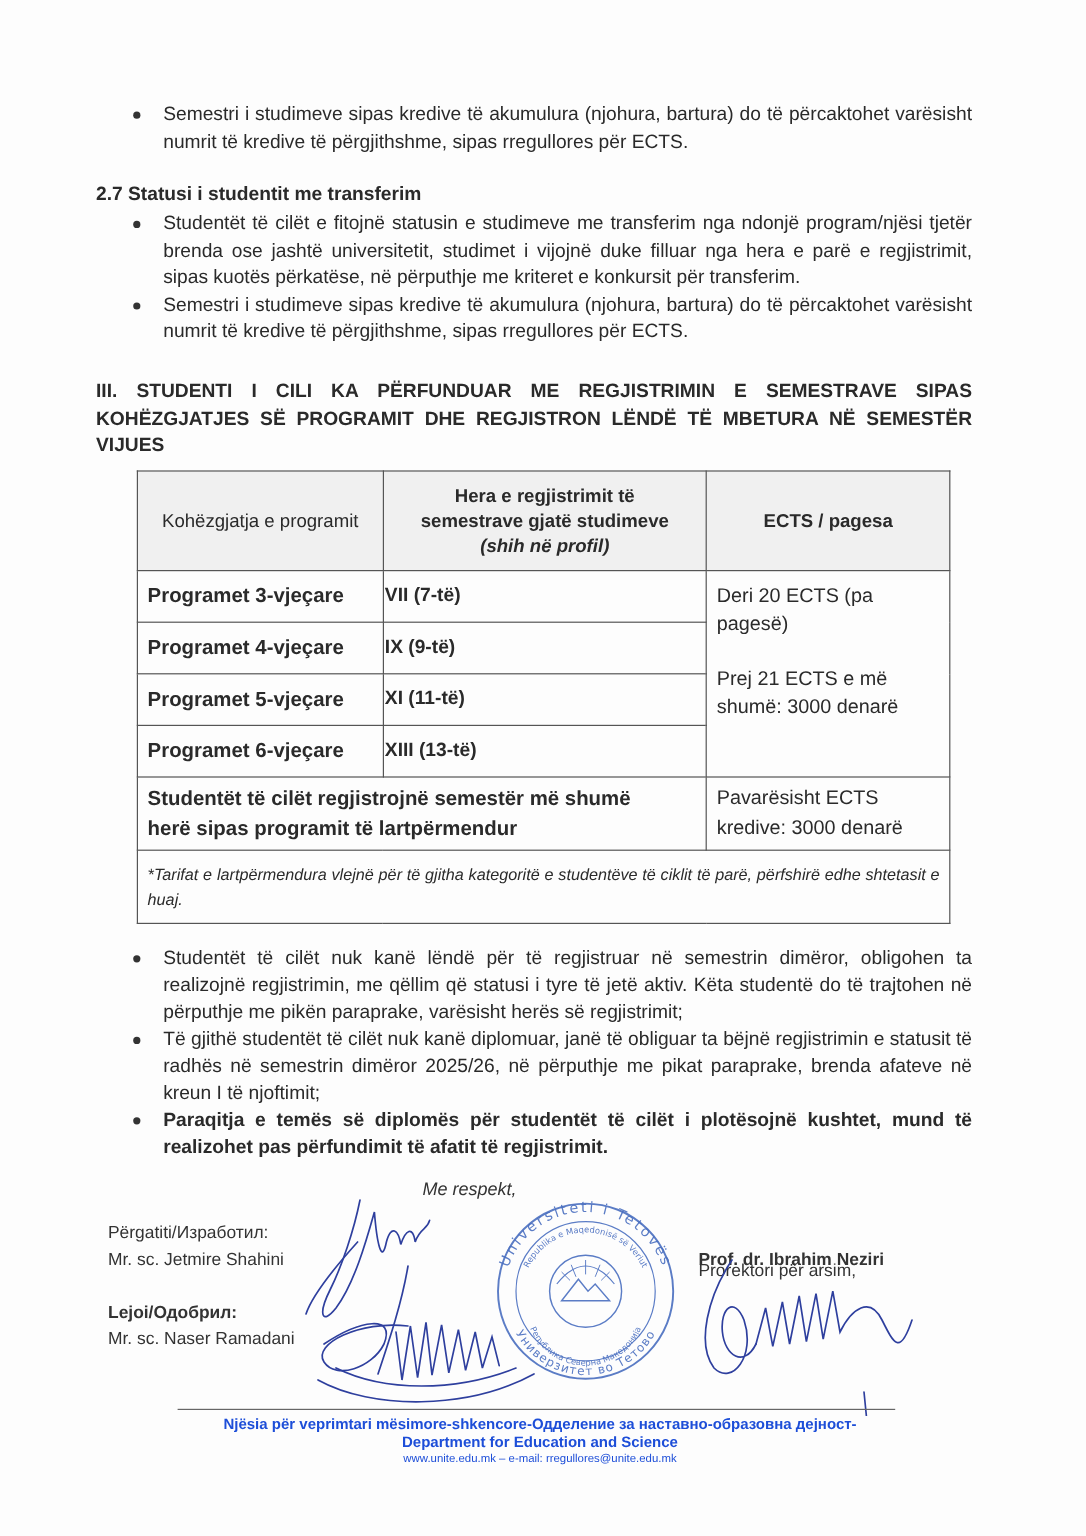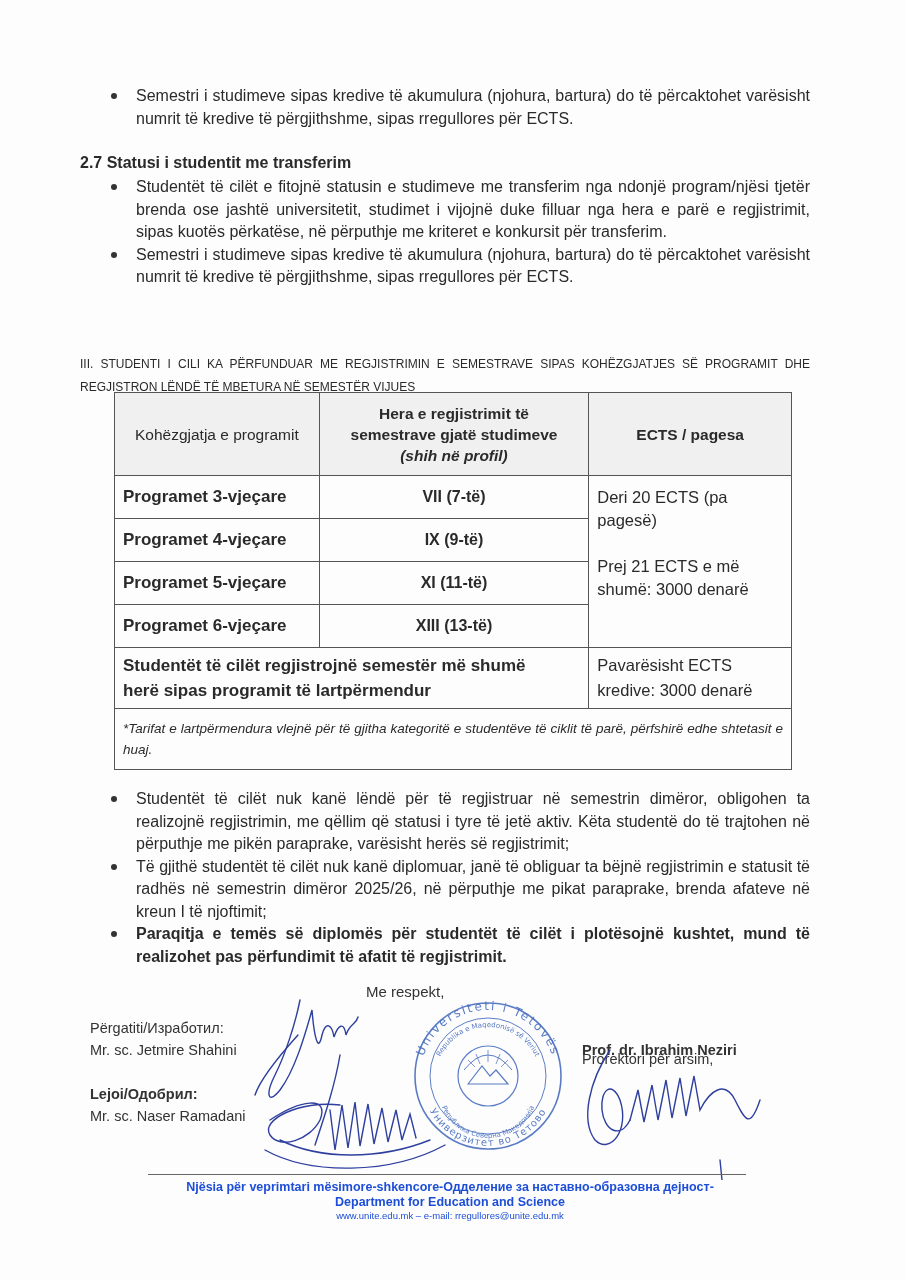--- a/index.html
+++ b/index.html
@@ -10,28 +10,28 @@
     color: #2a2a2a;
   }
   .bullet-list { position: absolute; left: 108px; width: 702px; margin: 0; padding: 0; list-style: none; }
   .bullet-list li { position: relative; padding-left: 28px; font-size: 16px; line-height: 22.5px; text-align: justify; }
   .bullet-list li::before {
     content: ""; position: absolute; left: 3px; top: 8px; width: 6px; height: 6px;
     background: #333; border-radius: 50%;
   }
   .bold { font-weight: bold; }
   .sec-title { position: absolute; left: 80px; font-size: 16px; font-weight: bold; }
-  .caps-title { position: absolute; left: 80px; width: 730px; font-size: 12px; font-weight: normal; line-height: 22.5px; text-align: justify; text-align-last: left; margin-top: 37px; }
+  .caps-title { position: absolute; left: 80px; width: 730px; font-size: 16px; font-weight: bold; line-height: 22.5px; text-align: justify; text-align-last: left; }
 
   table.t { position: absolute; left: 114px; top: 392px; width: 678px; border-collapse: collapse; font-size: 16px; }
   table.t td { border: 1.5px solid #555; vertical-align: middle; }
   .hdr td { background: #f0f0f0; height: 80px; font-weight: bold; text-align: center; font-size: 15.5px; line-height: 21px; }
   .row td { height: 40px; }
   .prog { font-weight: bold; font-size: 17px; padding-left: 8px; }
-  .sem { font-weight: bold; font-size: 16px; text-align: center; }
+  .sem { font-weight: bold; font-size: 16px; }
   .fee { font-size: 16.5px; line-height: 23px; padding-left: 8px; vertical-align: top !important; padding-top: 10px; }
   .repeat td { height: 58px; }
   .repeat .lbl { font-weight: bold; font-size: 17px; line-height: 25px; padding-left: 8px; }
   .repeat .fee2 { font-size: 16.5px; line-height: 25px; padding-left: 8px; }
   .note td { font-style: italic; font-size: 13.5px; line-height: 21px; padding: 6px 8px; text-align: justify; height: 48px; }
 
   .sig-text { position: absolute; font-size: 14.5px; line-height: 20px; color: #333; }
   .footer-line { position: absolute; left: 148px; top: 1174px; width: 598px; height: 1px; background: #666; }
   .footer { position: absolute; left: 140px; width: 620px; top: 1180px; text-align: center; color: #1d4ed8; }
   .footer .f1 { font-size: 12.5px; font-weight: bold; line-height: 15px; }
@@ -98,21 +98,21 @@
   </tr>
 </tbody>
   </table>
 
 <ul class="bullet-list" style="top:788px;">
   <li>Studentët të cilët nuk kanë lëndë për të regjistruar në semestrin dimëror, obligohen ta realizojnë regjistrimin, me qëllim që statusi i tyre të jetë aktiv. Këta studentë do të trajtohen në përputhje me pikën paraprake, varësisht herës së regjistrimit;</li>
   <li>Të gjithë studentët të cilët nuk kanë diplomuar, janë të obliguar ta bëjnë regjistrimin e statusit të radhës në semestrin dimëror 2025/26, në përputhje me pikat paraprake, brenda afateve në kreun I të njoftimit;</li>
   <li class="bold">Paraqitja e temës së diplomës për studentët të cilët i plotësojnë kushtet, mund të realizohet pas përfundimit të afatit të regjistrimit.</li>
 </ul>
 
-<div class="sig-text" style="left:366px; top:982px; font-size:15px;">Me respekt,</div>
+<div class="sig-text" style="left:352px; top:982px; font-style:italic; font-size:15px;">Me respekt,</div>
 <div class="sig-text" style="left:90px; top:1018px;">Përgatiti/Изработил:</div>
 <div class="sig-text" style="left:90px; top:1040px;">Mr. sc. Jetmire Shahini</div>
 <div class="sig-text" style="left:90px; top:1084px;font-weight:bold;">Lejoi/Одобрил:</div>
 <div class="sig-text" style="left:90px; top:1106px;">Mr. sc. Naser Ramadani</div>
 <div class="sig-text" style="left:582px; top:1049px;">Prorektori për arsim,</div>
 <div class="sig-text" style="left:582px; top:1040px; font-weight:bold;">Prof. dr. Ibrahim Neziri</div>
 
 <svg class="ink" style="left:400px; top:1000px;" width="175" height="150" viewBox="0 0 175 150">
   <defs>
     <path id="arcTop" d="M 20 78 A 68 68 0 0 1 156 78"></path>

